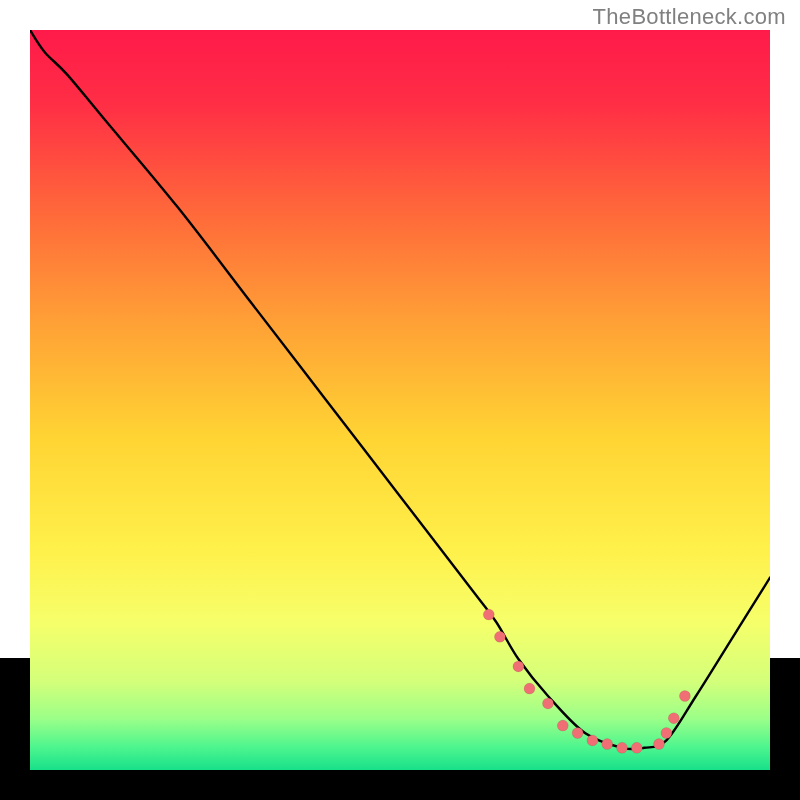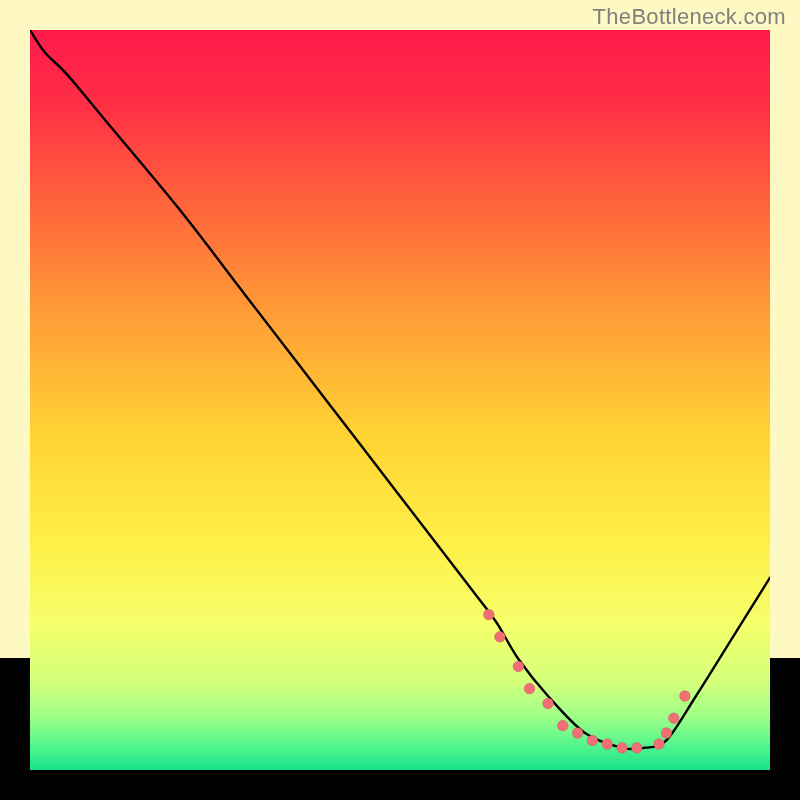--- a/index.html
+++ b/index.html
@@ -8,21 +8,21 @@
     width: 800px;
     height: 800px;
     background: #000;
     overflow: hidden;
     font-family: Arial, Helvetica, sans-serif;
   }
   .frame {
     position: relative;
     width: 800px;
     height: 658px;
-    background: #fef9c3;
+    background: #ffffff;
   }
   .watermark {
     position: absolute;
     top: 4px;
     right: 14px;
     color: #808080;
     font-size: 22px;
     font-weight: 500;
     letter-spacing: 0.3px;
     z-index: 10;

